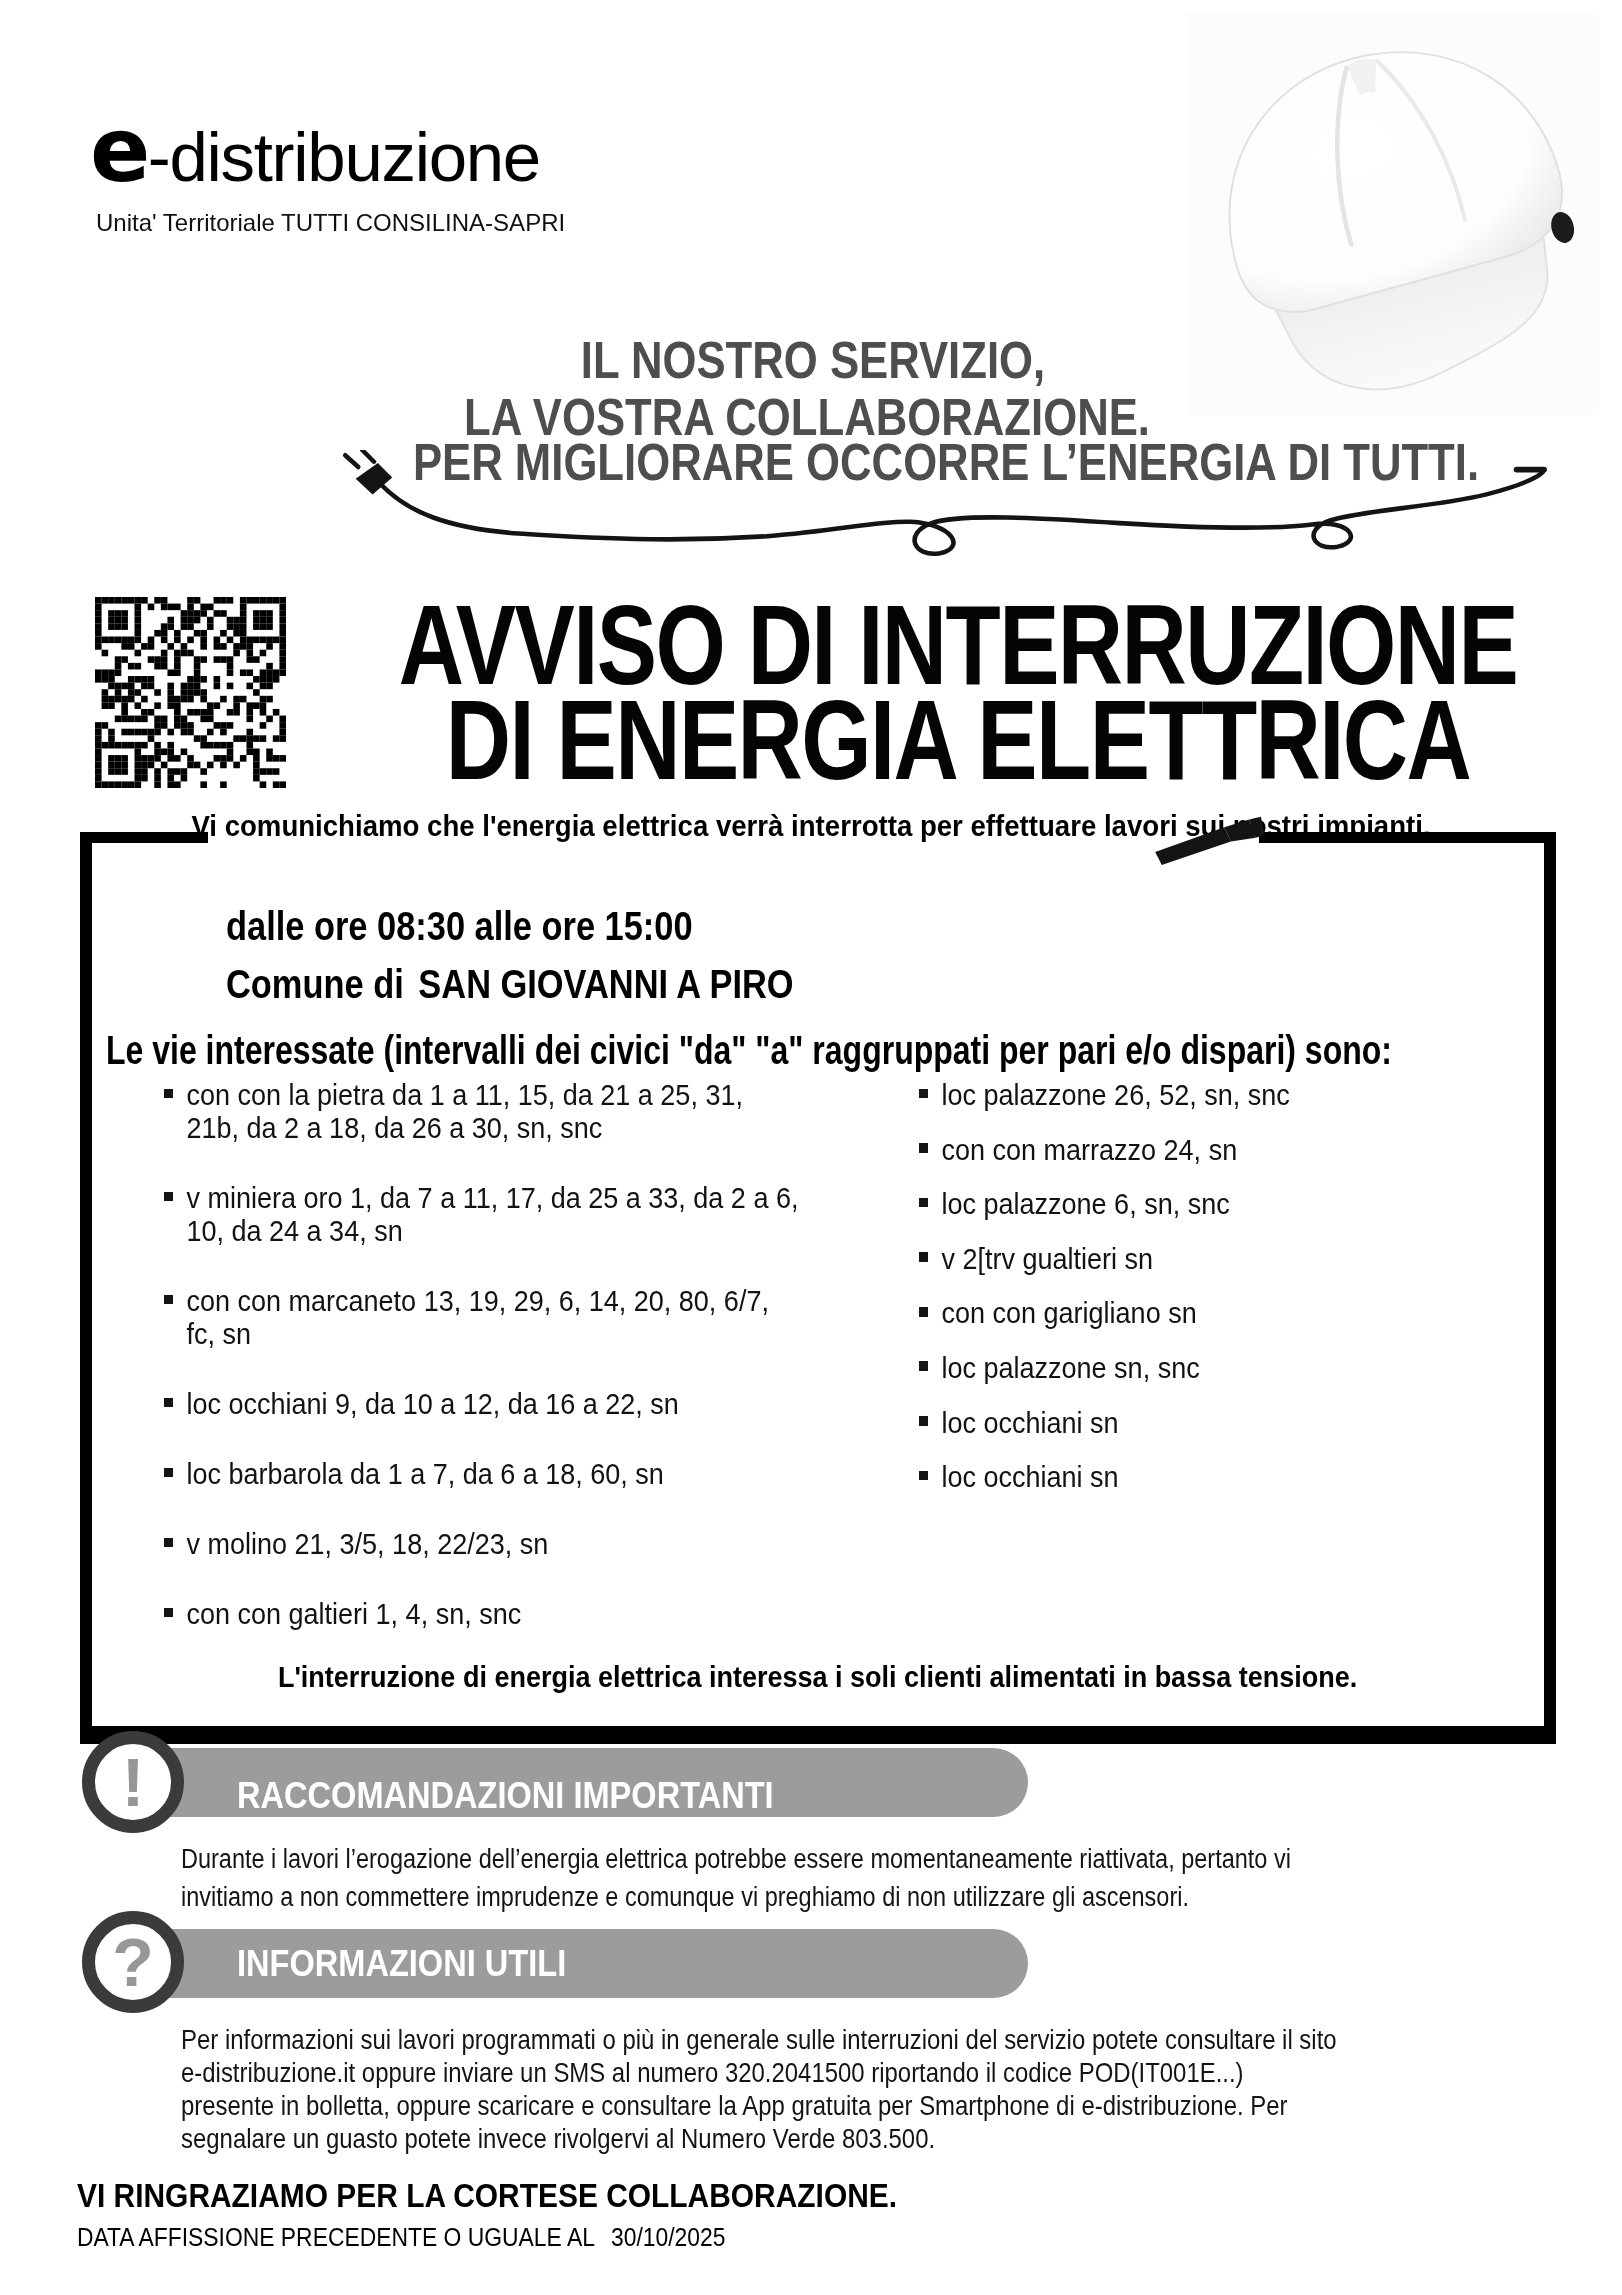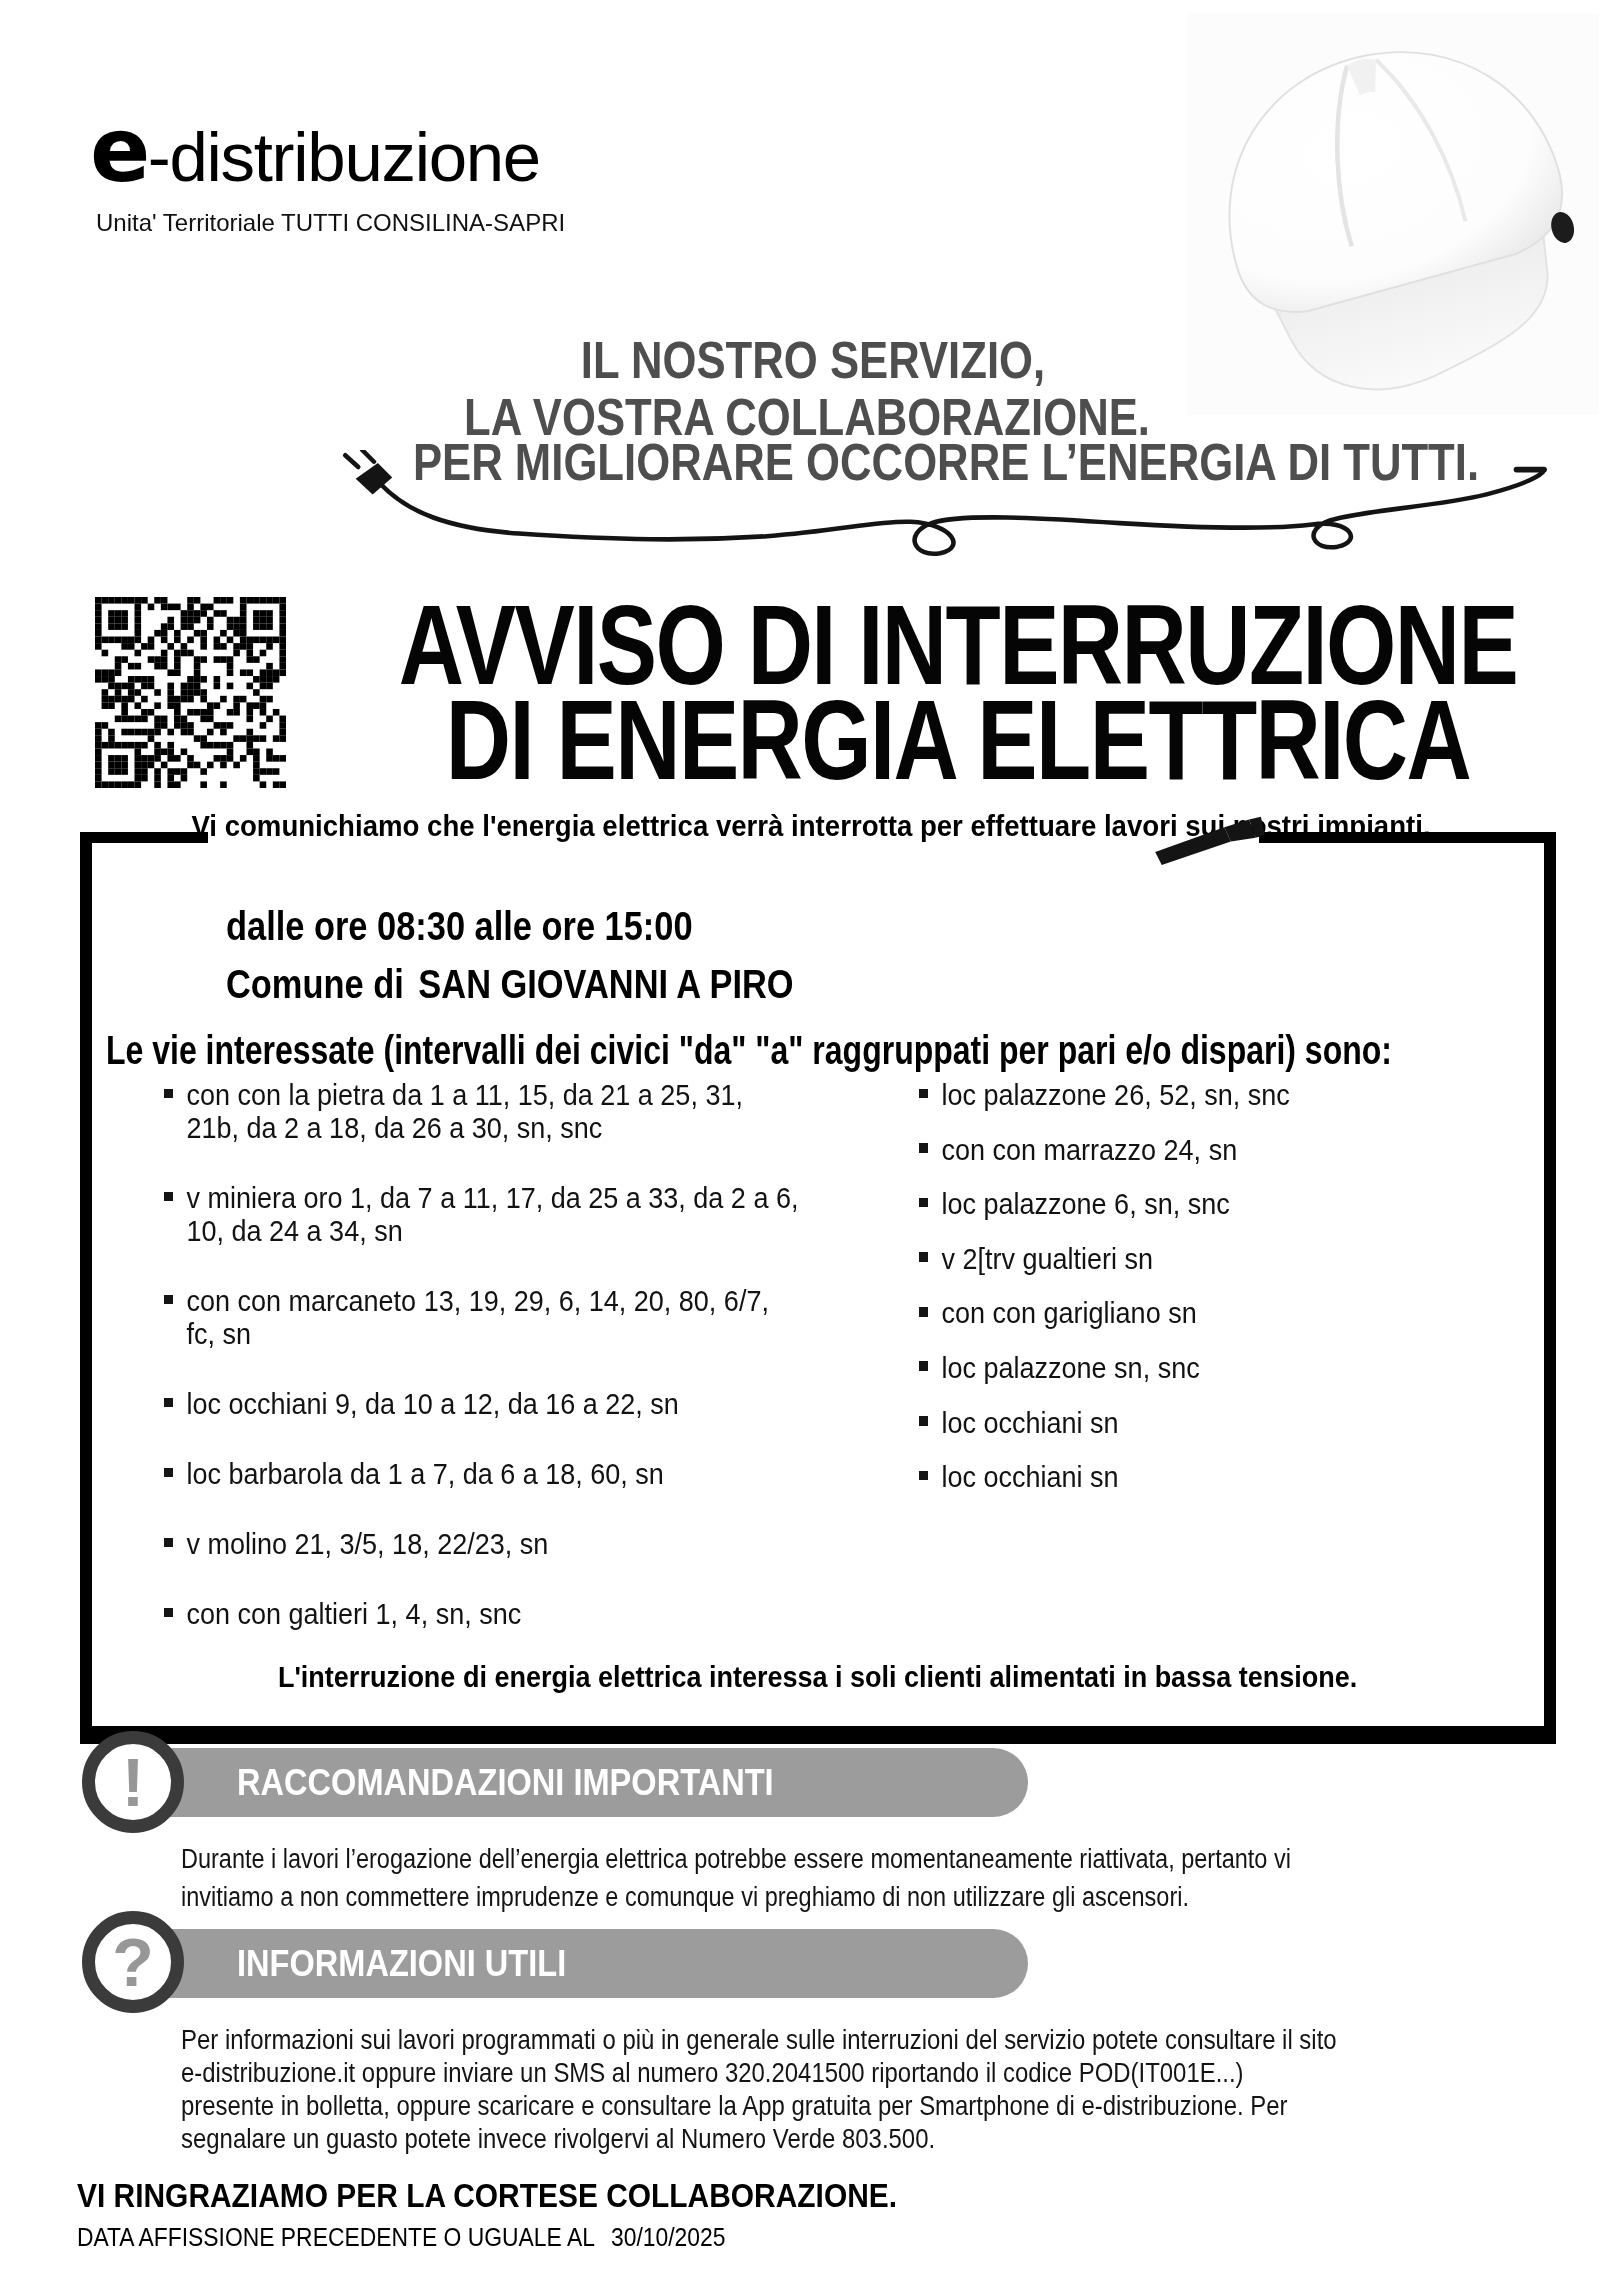--- a/index.html
+++ b/index.html
@@ -569,21 +569,21 @@
     <li>loc palazzone 6, sn, snc</li>
     <li>v  2[trv gualtieri sn</li>
     <li>con con garigliano sn</li>
     <li>loc palazzone sn, snc</li>
     <li>loc occhiani sn</li>
     <li>loc occhiani sn</li>
   </ul>
 
   <div class="abs" id="box-note"><span class="cond">L'interruzione di energia elettrica interessa i soli clienti alimentati in bassa tensione.</span></div>
 
-  <div class="abs banner-bar" style="left:157px;top:1748px;background:#9c9c9c;">
+  <div class="abs banner-bar" style="left:157px;top:1748px;background:#9c9c9c;align-items:flex-end;">
     <span class="label"><span class="cond">RACCOMANDAZIONI IMPORTANTI</span></span>
   </div>
   <div class="abs badge" style="left:82px;top:1731px;">
       <span>!</span>
     </div>
   <div class="abs para" id="para-rec">
     <div>Durante i lavori l’erogazione dell’energia elettrica potrebbe essere momentaneamente riattivata, pertanto vi</div>
     <div>invitiamo a non commettere imprudenze e comunque vi preghiamo di non utilizzare gli ascensori.</div>
   </div>
 

